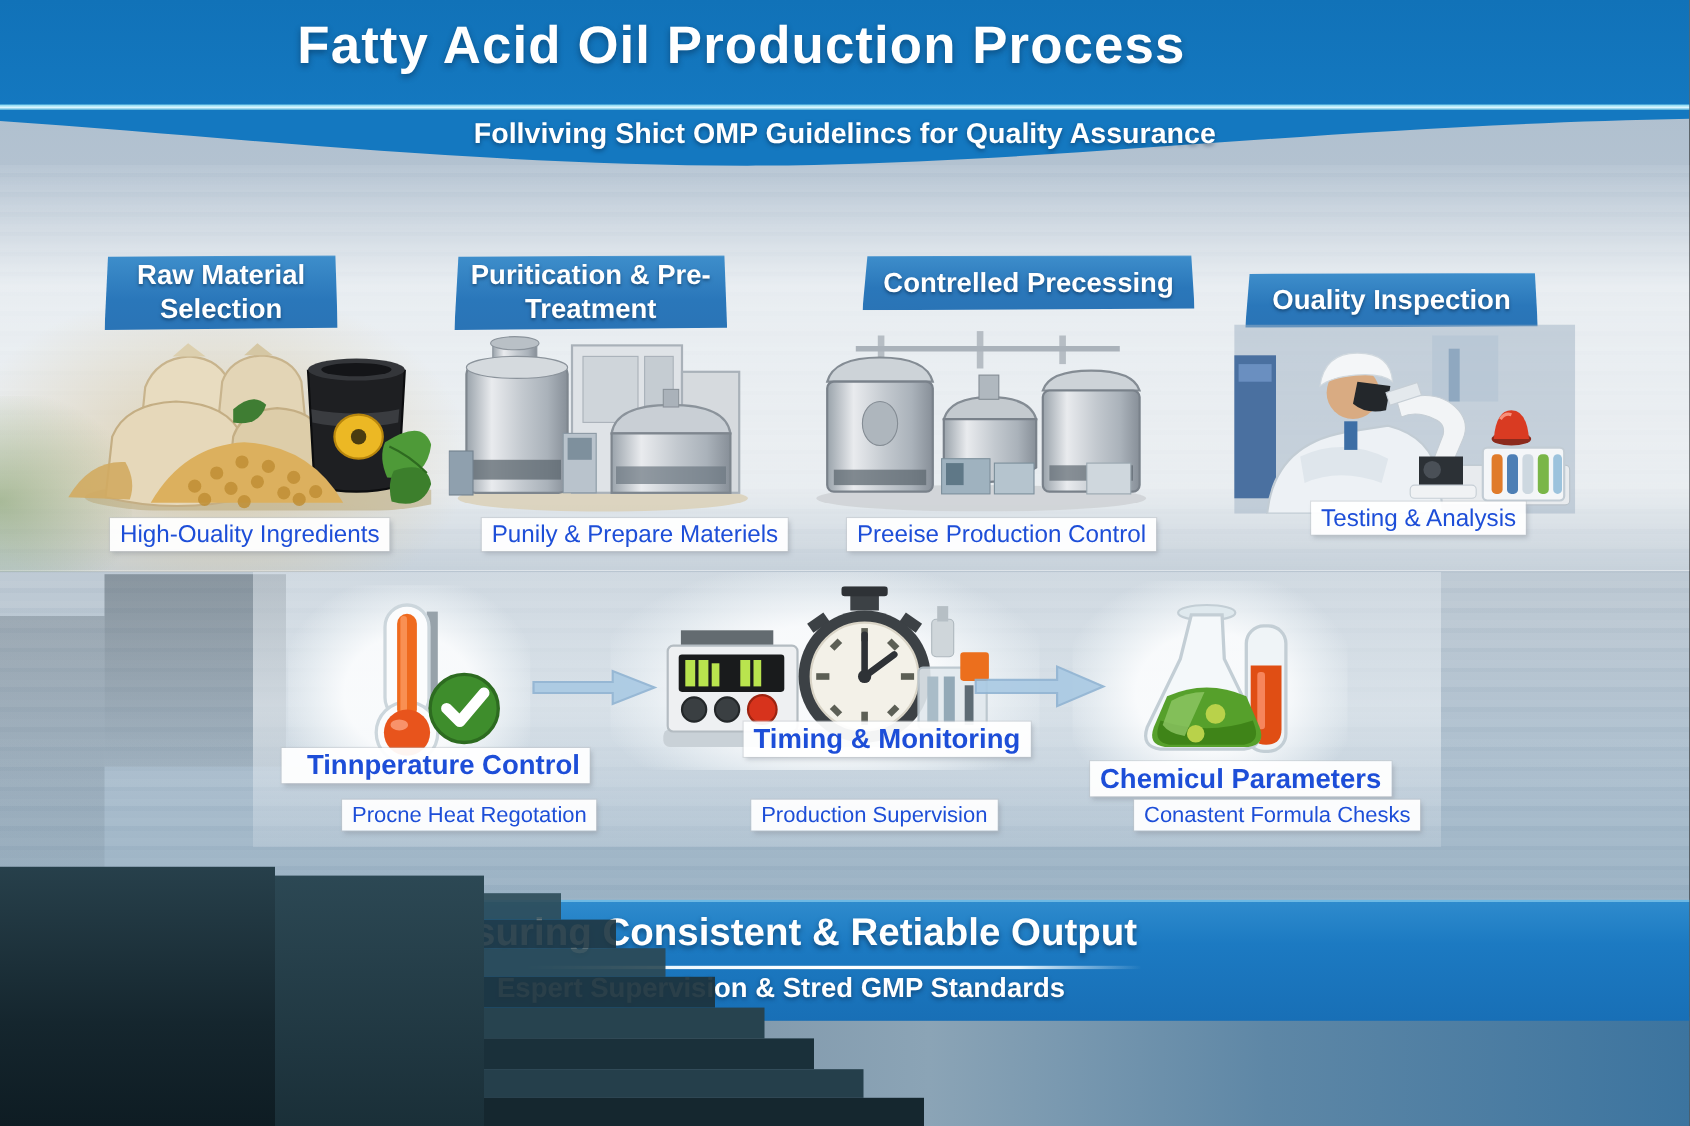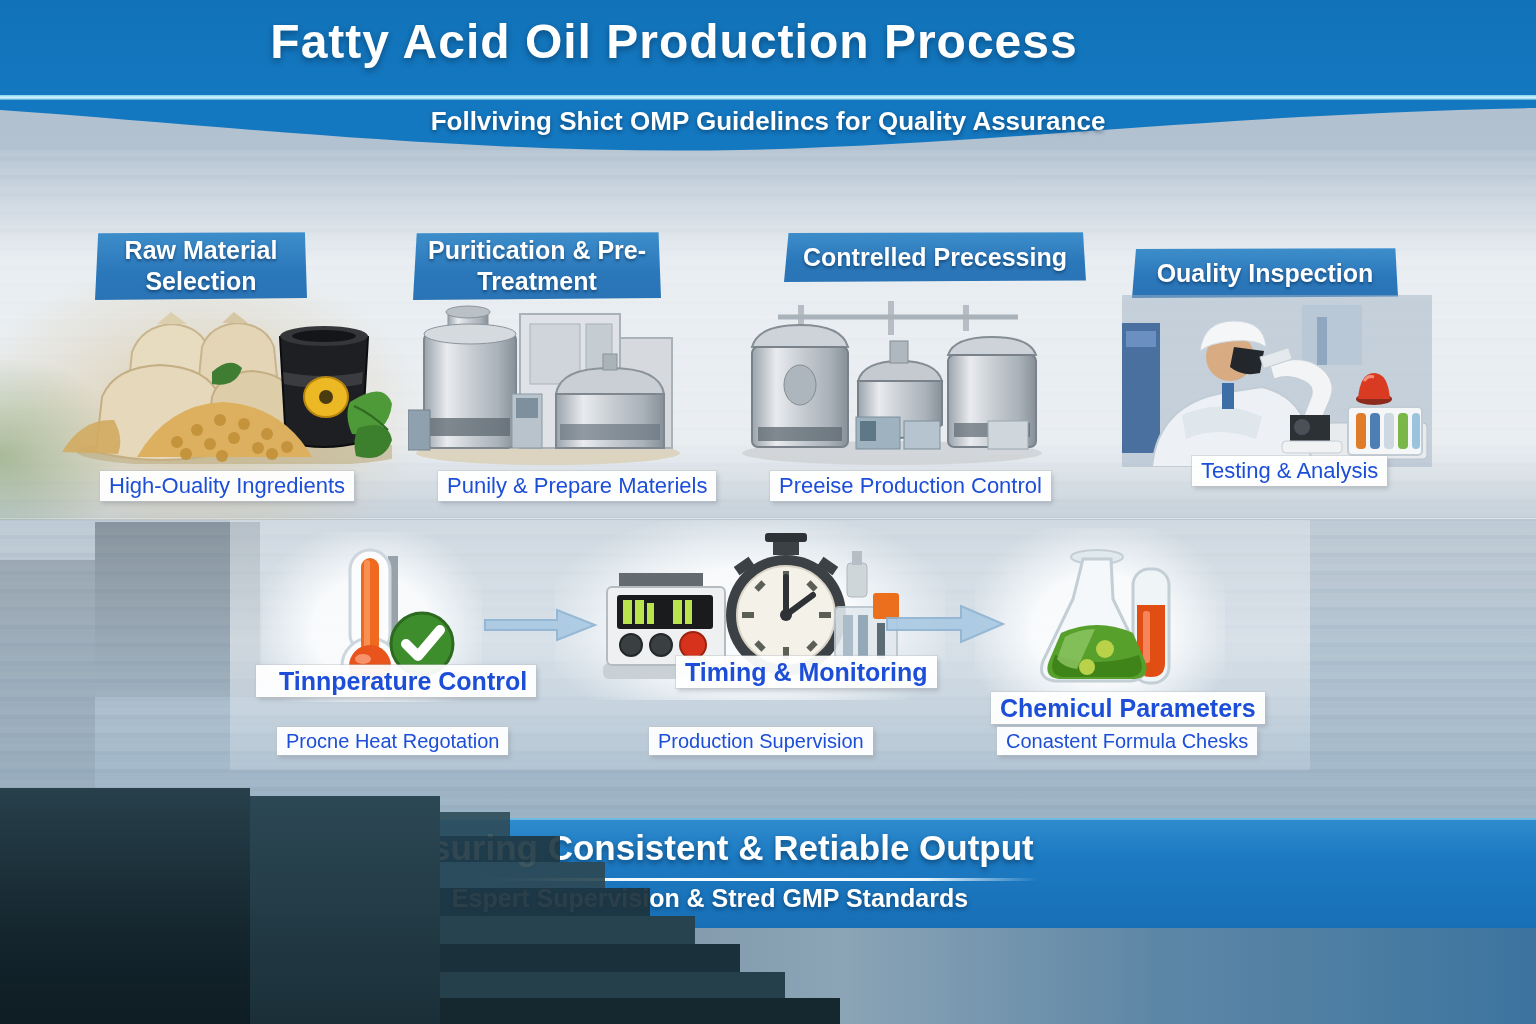--- a/index.html
+++ b/index.html
@@ -45,21 +45,21 @@
     clip-path:polygon(1.5% 2%,99% 0,100% 97%,0 100%);
   }
   
   .cap-box{
     background:rgba(255,255,255,.94);color:#1d4ed8;font-size:22px;line-height:28px;
     padding:1px 9px;white-space:nowrap;
     box-shadow:0 0 0 1px rgba(190,195,200,.45),2px 3px 4px rgba(120,130,140,.35);
     text-align:right;
   }
   .feat-title{font-size:25px;font-weight:bold;line-height:30px;}
-  .feat-sub{font-size:20px;line-height:26px;}
+  .feat-sub{font-size:20px;line-height:26px;margin-left:34px;}
   
   .bottom-banner{left:0;top:818px;width:1536px;height:108px;
     background:linear-gradient(180deg,#2e8bcd,#1c7ac2 35%,#186fb6);
     border-top:2px solid #6db9e4;z-index:4;}
   .footer-title{left:0;top:828px;width:1420px;text-align:center;color:#fff;font-size:35px;font-weight:bold;
     text-shadow:0 3px 5px rgba(0,30,60,.5);z-index:5;}
   .footer-divider{left:478px;top:878px;width:560px;height:3px;z-index:5;
     background:linear-gradient(90deg,rgba(255,255,255,0),#eaf6fd 20%,#ffffff 50%,#eaf6fd 80%,rgba(255,255,255,0));}
   .footer-subtitle{left:0;top:884px;width:1420px;text-align:center;color:#fff;font-size:25px;font-weight:bold;
     text-shadow:0 2px 4px rgba(0,30,60,.5);z-index:5;}
@@ -253,21 +253,21 @@
       <rect x="88" y="8" width="10" height="96" fill="#97a2aa"></rect>
       <rect x="50" y="2" width="40" height="104" rx="20" fill="#fbfcfd" stroke="#ccd6dc" stroke-width="3"></rect>
       <circle cx="70" cy="118" r="28" fill="#fbfcfd" stroke="#ccd6dc" stroke-width="3"></circle>
       <rect x="61" y="10" width="18" height="96" rx="9" fill="#ef6a1e"></rect>
       <rect x="64" y="12" width="6" height="90" rx="3" fill="#f99053"></rect>
       <circle cx="70" cy="118" r="21" fill="#e8541c"></circle>
       <ellipse cx="63" cy="111" rx="8" ry="5" fill="#f8926a"></ellipse>
       <circle cx="122" cy="96" r="31" fill="#3e8d2c" stroke="#2d6b20" stroke-width="3"></circle>
       <path d="M106 96 l12 12 l22 -26" stroke="#ffffff" stroke-width="10" fill="none" stroke-linecap="round" stroke-linejoin="round"></path>
     </svg>
-    <div class="abs cap-box feat-title" style="left:256px;top:665px;padding-left:23px;">Tinnperature Control</div>
+    <div class="abs cap-box feat-title" style="left:256px;top:680px;padding-left:23px;">Tinnperature Control</div>
     <div class="abs cap-box feat-sub" style="left:277px;top:727px;">Procne Heat Regotation</div>
 
     <svg class="abs" style="left:483px;top:604px;" width="115" height="42" viewBox="0 0 115 42">
       <path d="M2 16 H74 V6 L112 21 L74 36 V26 H2 Z" fill="#a9c9e3" stroke="#8fb3d2" stroke-width="2" opacity=".9"></path>
     </svg>
 
     <svg class="abs" style="left:595px;top:533px;" width="310" height="152" viewBox="0 0 310 152">
       <rect x="8" y="130" width="296" height="16" rx="6" fill="#c9d1d7"></rect>
 
       <rect x="24" y="40" width="84" height="18" fill="#636b70"></rect>

